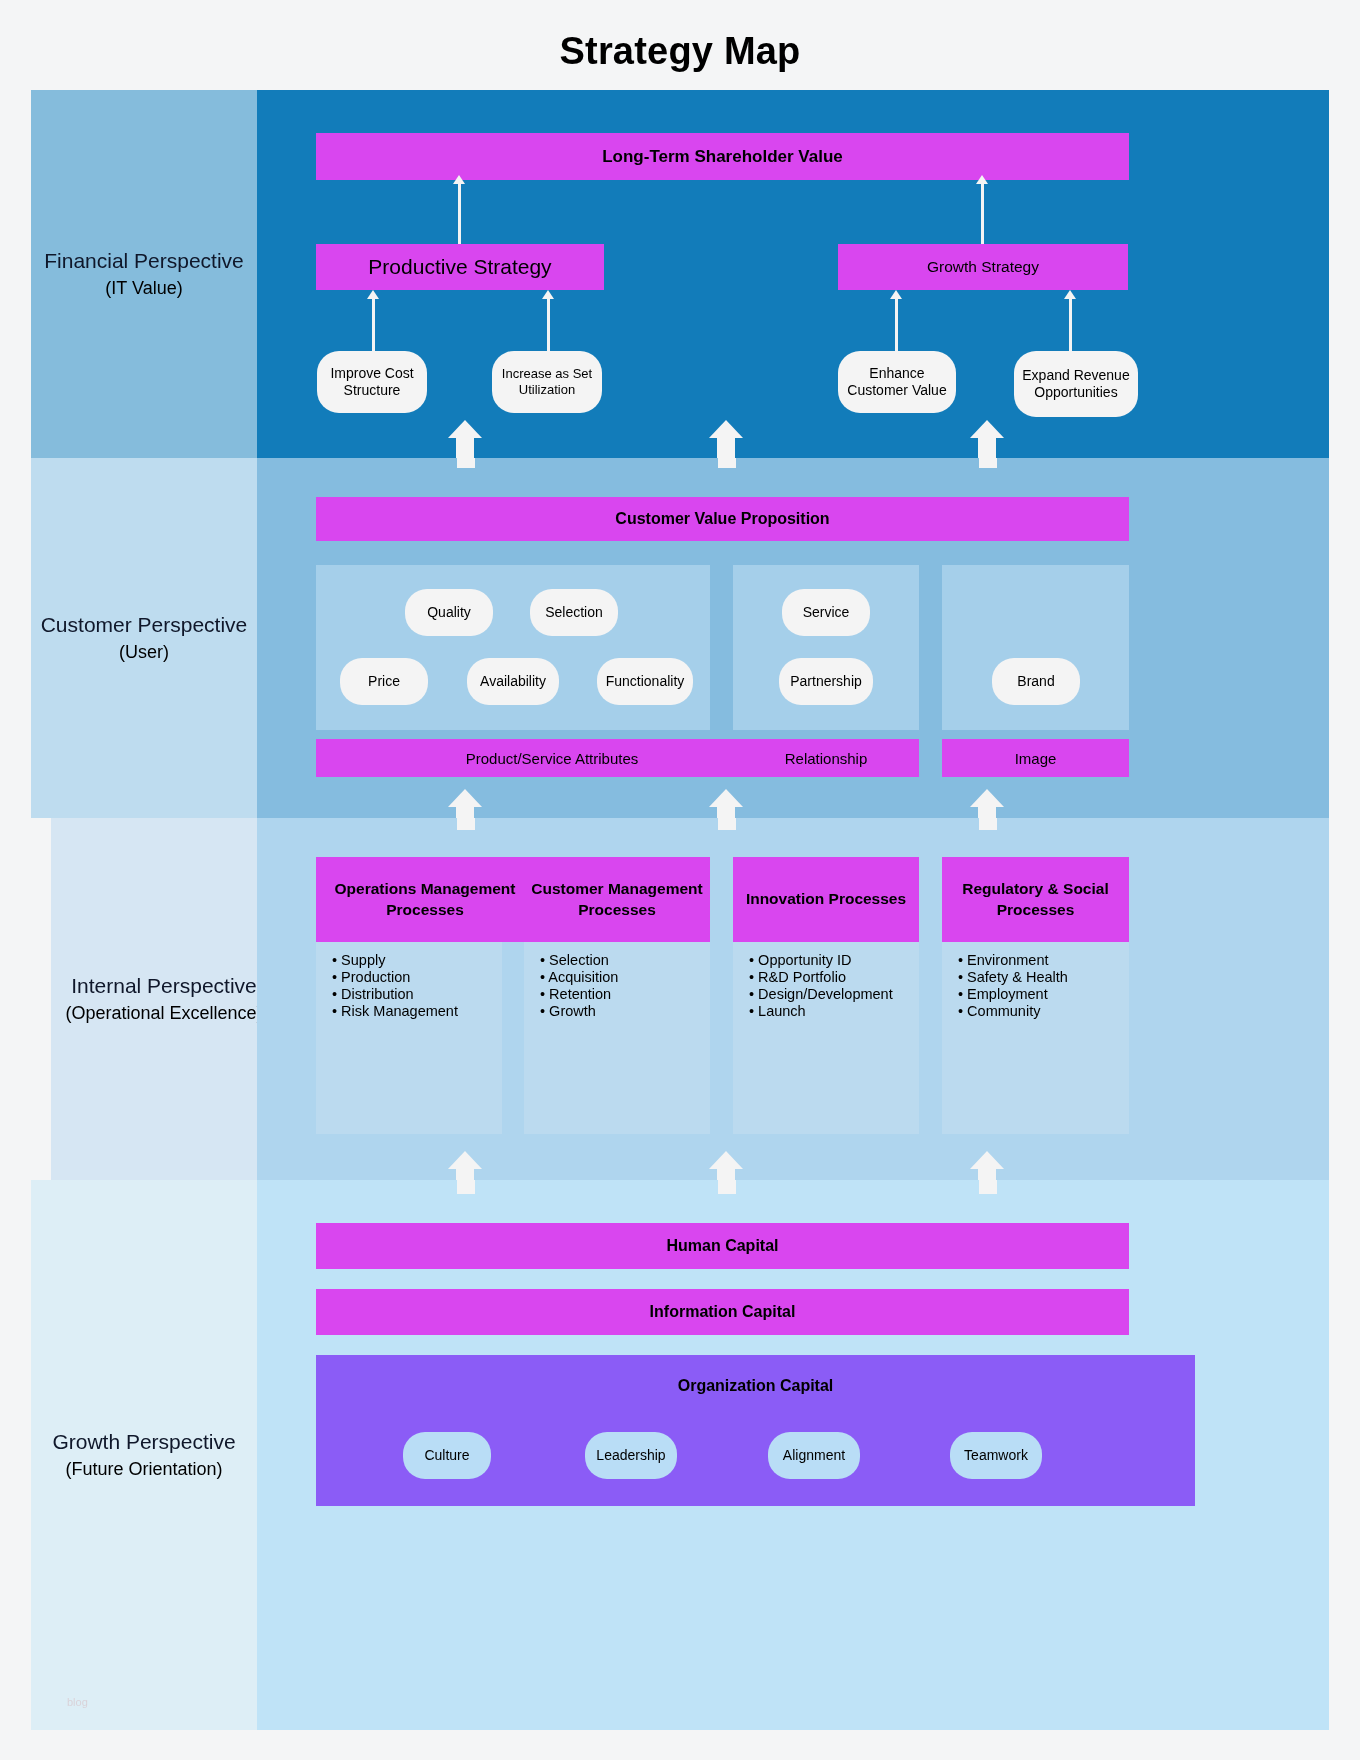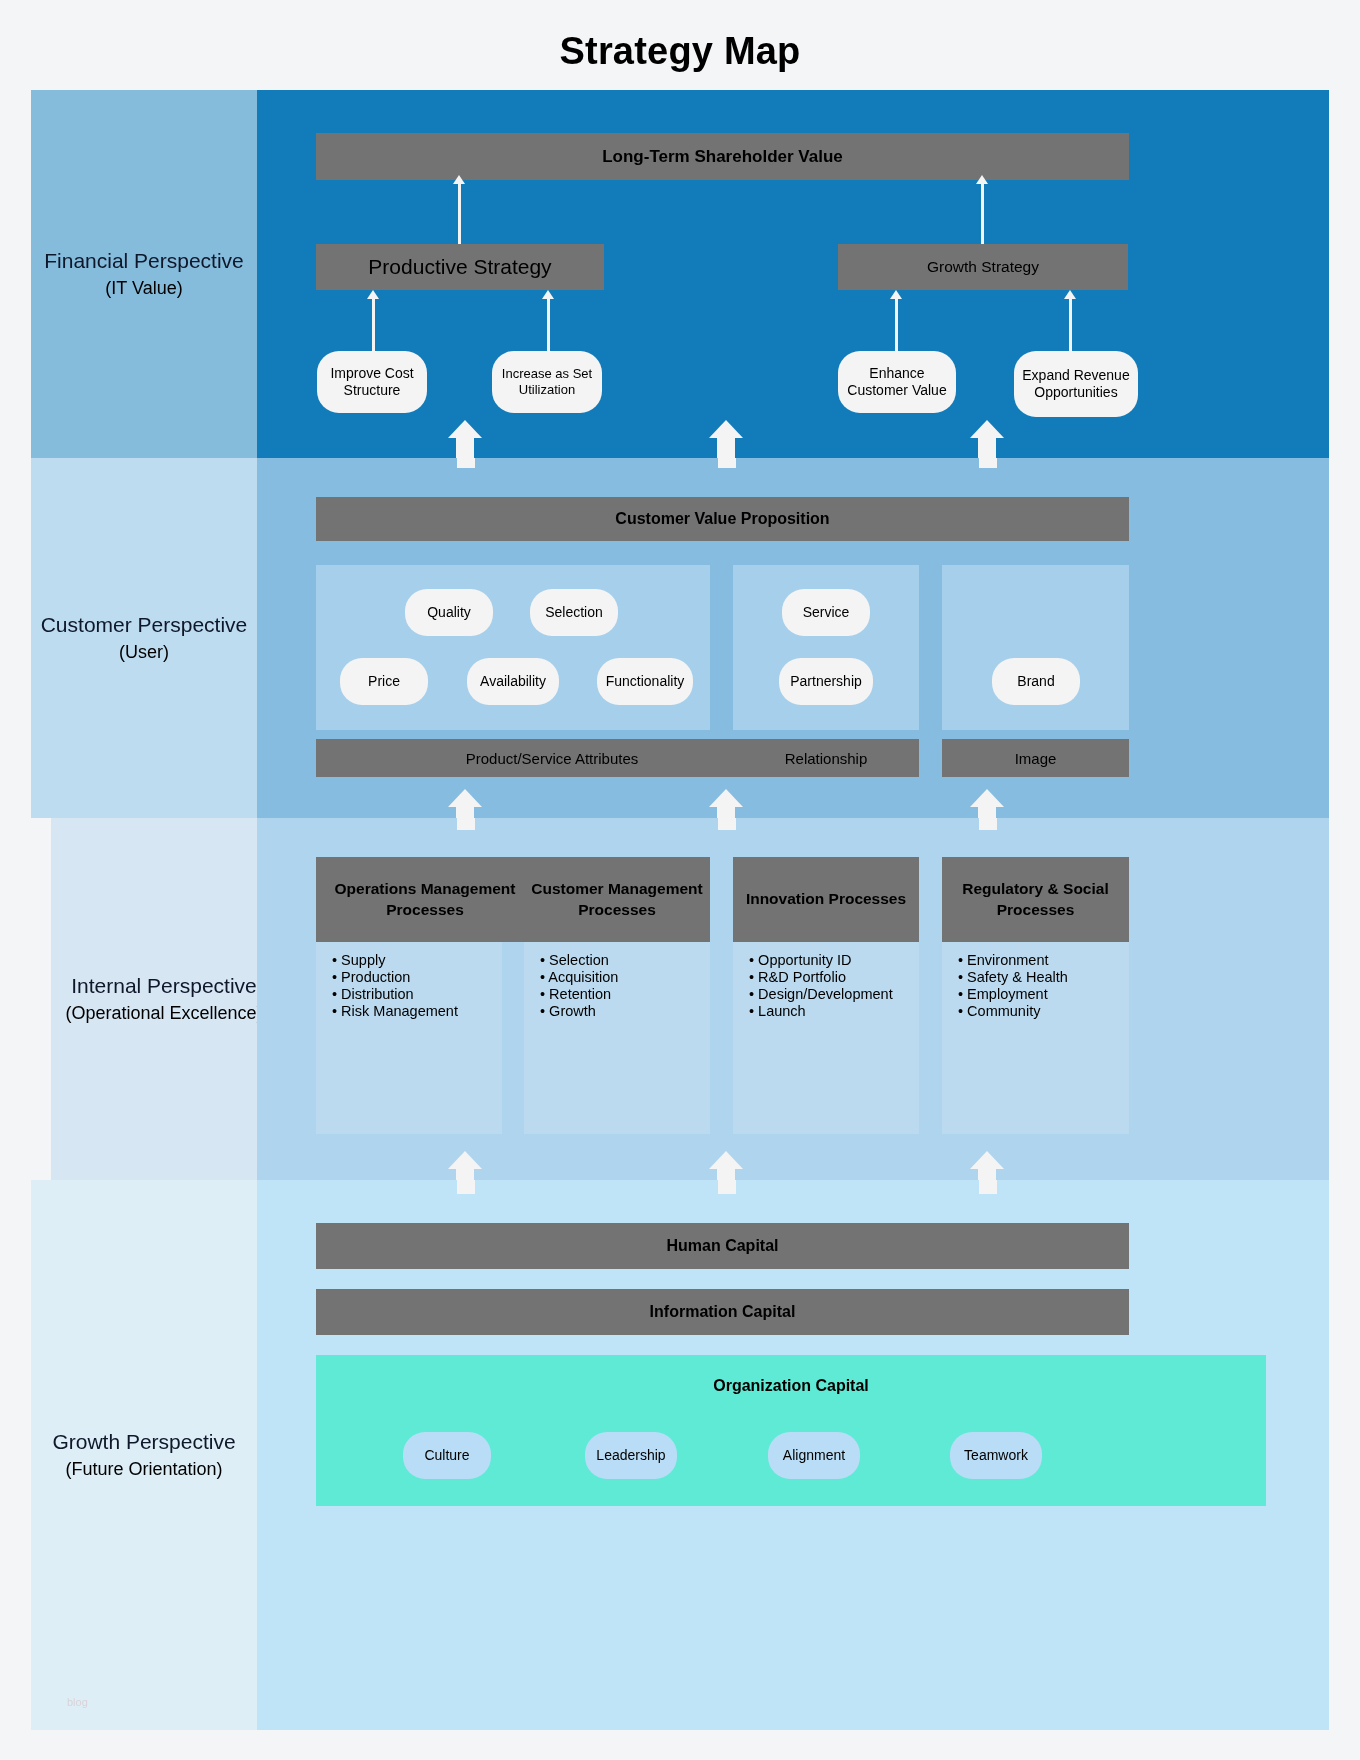--- a/index.html
+++ b/index.html
@@ -38,21 +38,21 @@
   .band-financial .band-body  { background: #127cba; }
   .band-customer .band-label  { background: #bedcef; }
   .band-customer .band-body   { background: #85bcdf; }
   .band-internal .band-label  { background: #d6e6f3; margin-left: 20px; }
   .band-internal .band-body   { background: #afd5ee; }
   .band-growth   .band-label  { background: #ddeef6; }
   .band-growth   .band-body   { background: #bfe3f7; }
 
   
   .box {
-    position: absolute; background: #737373;
+    position: absolute; background: #d946ef;
     display: flex; align-items: center; justify-content: center;
     text-align: center; color: #000;
   }
   .box.b  { font-weight: bold; }
   .pill {
     position: absolute; background: #f4f4f4; border-radius: 22px;
     display: flex; align-items: center; justify-content: center;
     text-align: center; color: #000; font-size: 14px; line-height: 1.25;
   }
   .pill.blue { background: #b9ddf6; }
@@ -270,21 +270,21 @@
     <div class="band-body">
 
       <div class="thin-line" style="left:200px;top:0px;height:14px;width:18px;background:#f4f4f4;"></div>
       <div class="thin-line" style="left:461px;top:0px;height:14px;width:18px;background:#f4f4f4;"></div>
       <div class="thin-line" style="left:722px;top:0px;height:14px;width:18px;background:#f4f4f4;"></div>
 
       <div class="box b" style="left:59px;top:43px;width:813px;height:46px;font-size:16px;">Human Capital</div>
 
       <div class="box b" style="left:59px;top:109px;width:813px;height:46px;font-size:16px;">Information Capital</div>
 
-      <div class="box" style="left:59px;top:175px;width:950px;height:151px;display:block;background:#5eead4;">
+      <div class="box" style="left:59px;top:175px;width:879px;height:151px;display:block;background:#8b5cf6;">
         <div style="text-align:center;font-weight:bold;font-size:16px;margin-top:22px;">Organization Capital</div>
       </div>
       <div class="pill blue" style="left:146px;top:252px;width:88px;height:47px;">Culture</div>
       <div class="pill blue" style="left:328px;top:252px;width:92px;height:47px;">Leadership</div>
       <div class="pill blue" style="left:511px;top:252px;width:92px;height:47px;">Alignment</div>
       <div class="pill blue" style="left:693px;top:252px;width:92px;height:47px;">Teamwork</div>
     </div>
 
     <div class="watermark">blog</div>
   </div>

